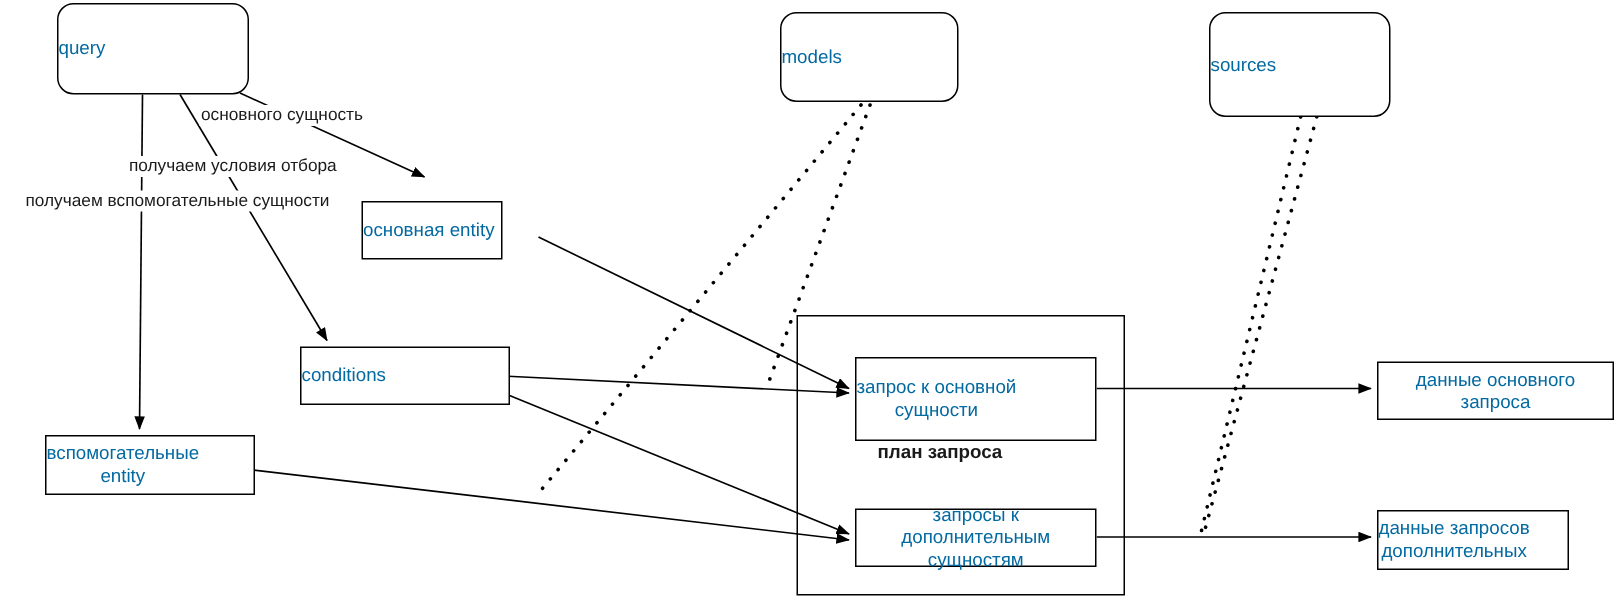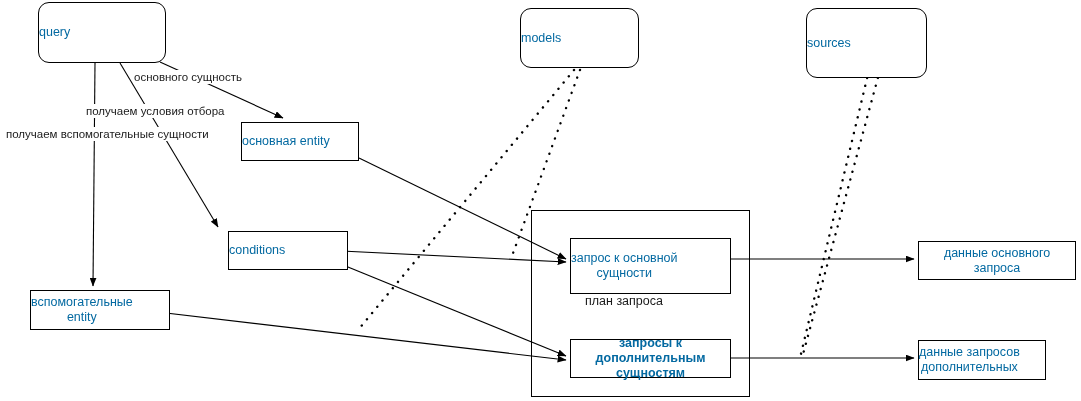--- a/index.html
+++ b/index.html
@@ -87,57 +87,57 @@
         <polyline points="731,259 914,259" fill="none" stroke="#000000" stroke-width="1.1" marker-end="url(#arrowhead)"></polyline>
         <polyline points="731,358 914,358" fill="none" stroke="#000000" stroke-width="1.1" marker-end="url(#arrowhead)"></polyline>
         <polyline points="574,70 358,330" fill="none" stroke="#000000" stroke-width="2.4" stroke-dasharray="0.1 8" stroke-linecap="round"></polyline>
         <polyline points="580,70 512,256" fill="none" stroke="#000000" stroke-width="2.4" stroke-dasharray="0.1 8" stroke-linecap="round"></polyline>
         <polyline points="869,70 800,358" fill="none" stroke="#000000" stroke-width="2.4" stroke-dasharray="0.1 8" stroke-linecap="round"></polyline>
         <polyline points="880,70 802,358" fill="none" stroke="#000000" stroke-width="2.4" stroke-dasharray="0.1 8" stroke-linecap="round"></polyline>
       </g>
   </svg>
 
   <div class="container-box" id="plan-box" style="left: 531px; top: 210px; width: 219px; height: 187px;"></div>
-  <div class="container-label" id="plan-label" style="left: 585px; top: 294px;">план запроса</div>
+  <div class="container-label" id="plan-label" style="left: 585px; top: 294px; font-weight: bold;">план запроса</div>
 
   <div id="node-layer">
       <div class="node rounded" style="left: 38px; top: 2px; width: 128px; height: 61px;">
         <span style="white-space: pre-line;">query</span>
       </div>
       <div class="node rounded" style="left: 520px; top: 8px; width: 119px; height: 60px;">
         <span style="white-space: pre-line;">models</span>
       </div>
       <div class="node rounded" style="left: 806px; top: 8px; width: 121px; height: 70px;">
         <span style="white-space: pre-line;">sources</span>
       </div>
-      <div class="node plain" style="left: 241px; top: 122px; width: 118px; height: 39px;">
+      <div class="node plain" style="left: 241px; top: 134px; width: 94px; height: 39px;">
         <span style="white-space: pre-line;">основная entity</span>
       </div>
-      <div class="node plain" style="left: 200px; top: 231px; width: 120px; height: 39px; margin-left: 28px;">
+      <div class="node plain" style="left: 200px; top: 231px; width: 140px; height: 39px;">
         <span style="white-space: pre-line;">conditions</span>
       </div>
       <div class="node plain" style="left: 30px; top: 290px; width: 140px; height: 40px;">
         <span style="white-space: pre-line;">вспомогательные
 entity</span>
       </div>
       <div class="node plain" style="left: 570px; top: 238px; width: 161px; height: 56px;">
         <span style="white-space: pre-line;">запрос к основной
 сущности</span>
       </div>
-      <div class="node plain" style="left: 570px; top: 339px; width: 161px; height: 39px; font-weight: bold;">
+      <div class="node plain" style="left: 570px; top: 339px; width: 161px; height: 39px;">
         <span style="white-space: pre-line;">запросы к дополнительным
 сущностям</span>
       </div>
       <div class="node plain" style="left: 918px; top: 241px; width: 158px; height: 39px;">
         <span style="white-space: pre-line;">данные основного запроса</span>
       </div>
       <div class="node plain" style="left: 918px; top: 340px; width: 128px; height: 40px;">
         <span style="white-space: pre-line;">данные запросов
 дополнительных</span>
       </div>
     </div>
   <div id="label-layer">
       <div class="edge-label" style="left: 133px; top: 70px;">основного  сущность</div>
       <div class="edge-label" style="left: 85px; top: 104px;">получаем  условия отбора</div>
-      <div class="edge-label" style="left: 5px; top: 127px;">получаем  вспомогательные сущности</div>
+      <div class="edge-label" style="left: 16px; top: 127px;">получаем  вспомогательные сущности</div>
     </div>
 
 </div>
 
 </body></html>

